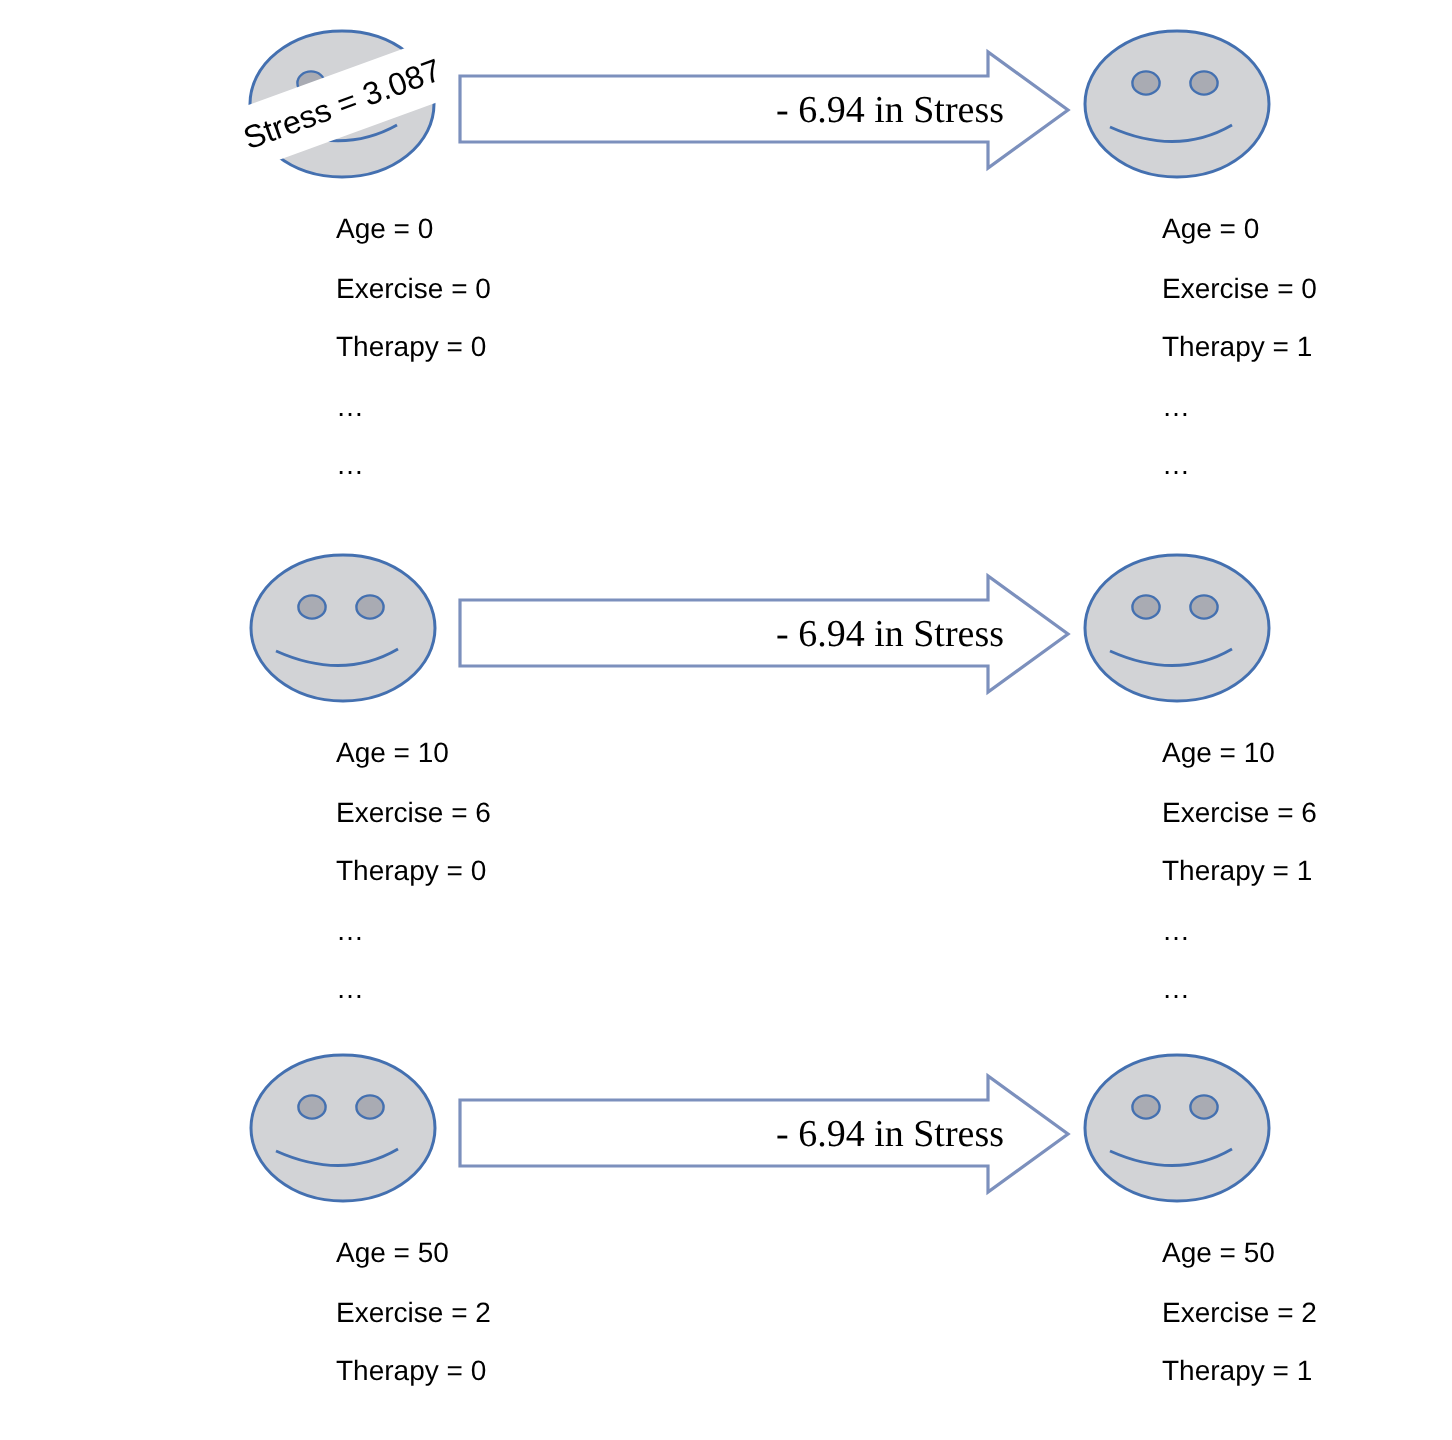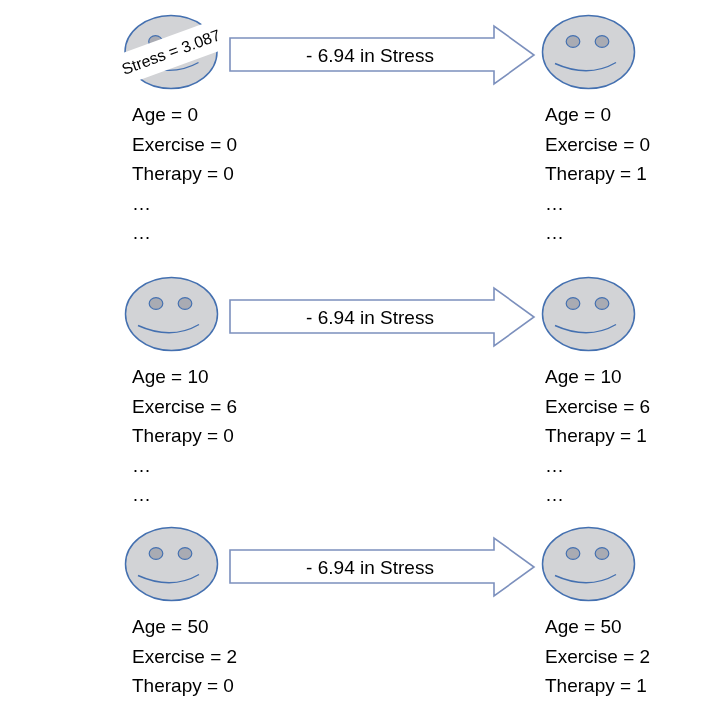--- a/index.html
+++ b/index.html
@@ -21,24 +21,24 @@
   .face-body{fill:var(--face-fill,#d2d3d6);stroke:var(--face-stroke,#4470b0);stroke-width:1.5;}
   .face-eye{fill:var(--eye-fill,#a9abb3);stroke:var(--face-stroke,#4470b0);stroke-width:1.2;}
   .face-smile{fill:none;stroke:var(--face-stroke,#4470b0);stroke-width:1.4;}
   .banner-rect{fill:var(--banner-bg,#ffffff);}
   .banner-text{font-family:"Liberation Sans",sans-serif;font-size:16px;fill:var(--text,#000);}
 
   .arrow-svg{position:absolute;left:228px;top:24px;width:312px;height:62px;overflow:visible;}
   .arrow-shape{fill:#ffffff;stroke:var(--arrow-stroke,#7c90bd);stroke-width:1.6;stroke-linejoin:miter;}
   .arrow-label{
     position:absolute;left:238px;top:44px;width:264px;height:24px;
-    text-align:center;font-size:19px;line-height:24px;white-space:nowrap;
+    text-align:right;font-size:19px;line-height:24px;white-space:nowrap;font-family:Liberation Serif, serif;
   }
 
-  .attrs{position:absolute;top:100px;font-size:19px;line-height:29.5px;}
+  .attrs{position:absolute;top:100px;font-size:14px;line-height:29.5px;margin-left:36px;}
   .attrs-left{left:132px;}
   .attrs-right{left:545px;}
   .line{white-space:nowrap;}
 </style>
 </head>
 <body>
 
 <div class="canvas">
 
   <div class="row" id="row1">

